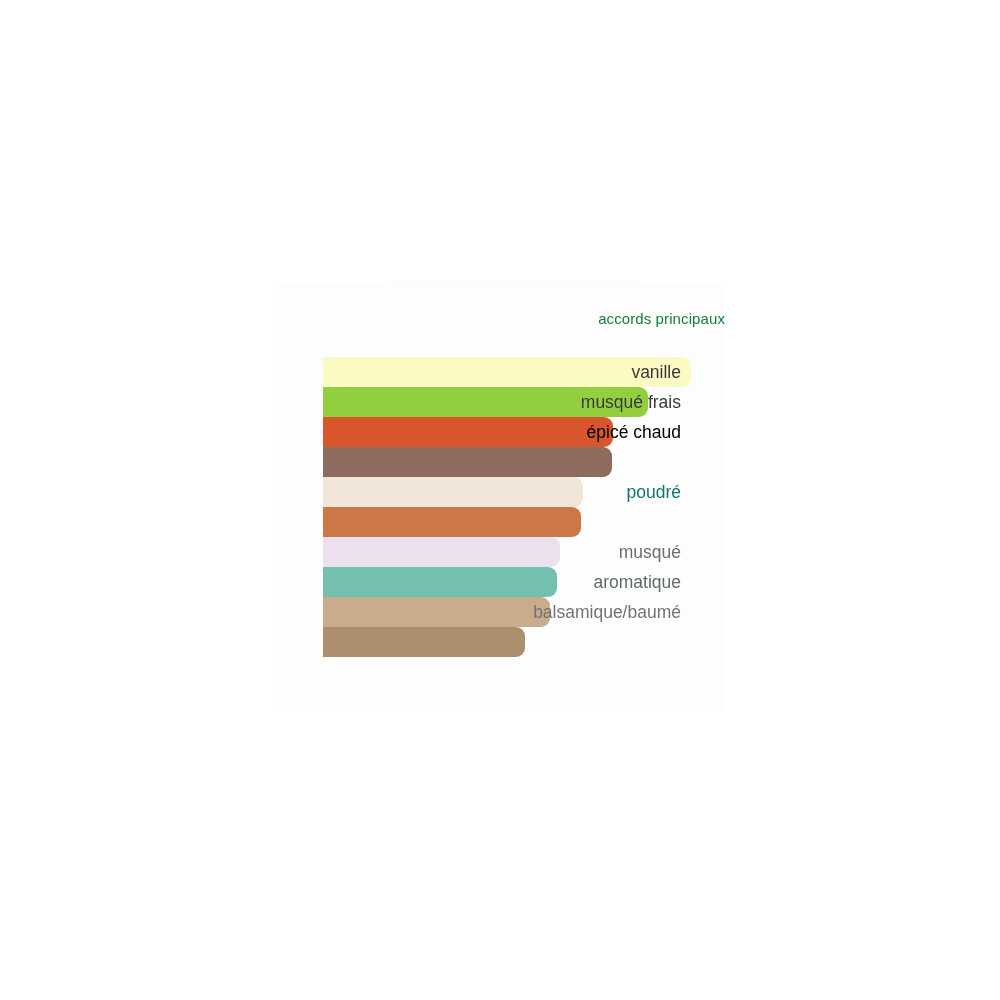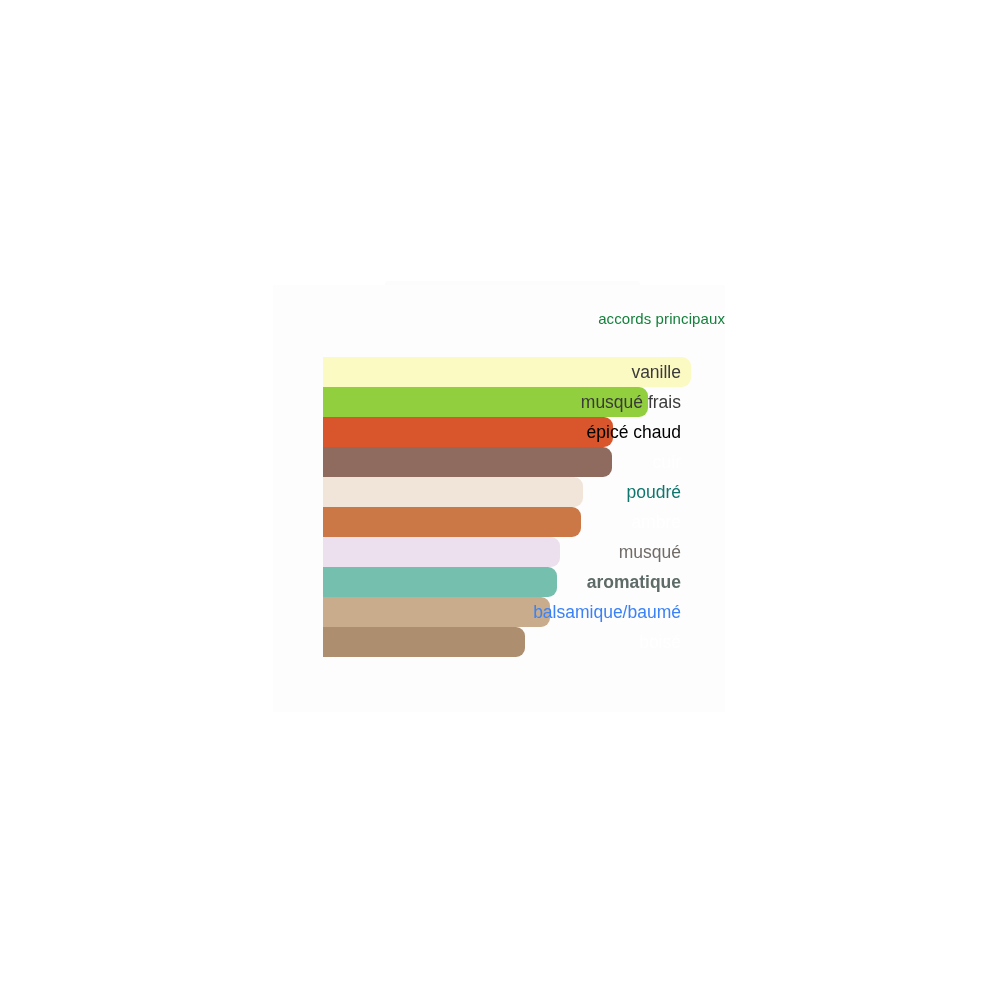--- a/index.html
+++ b/index.html
@@ -124,25 +124,25 @@
       <div class="bar-row" style="top: 150px; width: 368px;">
         <div class="bar" style="width: 258px; background: rgb(204, 120, 70);"></div>
         <div class="bar-label" style="width: 258px; color: rgb(255, 255, 255);">ambre</div>
       </div>
       <div class="bar-row" style="top: 180px; width: 368px;">
         <div class="bar" style="width: 237px; background: rgb(236, 224, 238);"></div>
         <div class="bar-label" style="width: 237px; color: rgb(113, 107, 103);">musqué</div>
       </div>
       <div class="bar-row" style="top: 210px; width: 368px;">
         <div class="bar" style="width: 234px; background: rgb(116, 191, 174);"></div>
-        <div class="bar-label" style="width: 234px; color: rgb(95, 107, 104); font-weight: bold;">aromatique</div>
+        <div class="bar-label" style="width: 234px; color: rgb(95, 107, 104);">aromatique</div>
       </div>
       <div class="bar-row" style="top: 240px; width: 368px;">
         <div class="bar" style="width: 227px; background: rgb(200, 172, 140);"></div>
-        <div class="bar-label" style="width: 227px; color: #3b82f6; text-align: right;">balsamique/baumé</div>
+        <div class="bar-label" style="width: 227px; color: #737373; text-align: right;">balsamique/baumé</div>
       </div>
       <div class="bar-row" style="top: 270px; width: 368px;">
         <div class="bar" style="width: 202px; background: rgb(173, 142, 110);"></div>
         <div class="bar-label" style="width: 202px; color: rgb(255, 255, 255);">boisé</div>
       </div>
     </div>
 
 </div>
 
 </body></html>

